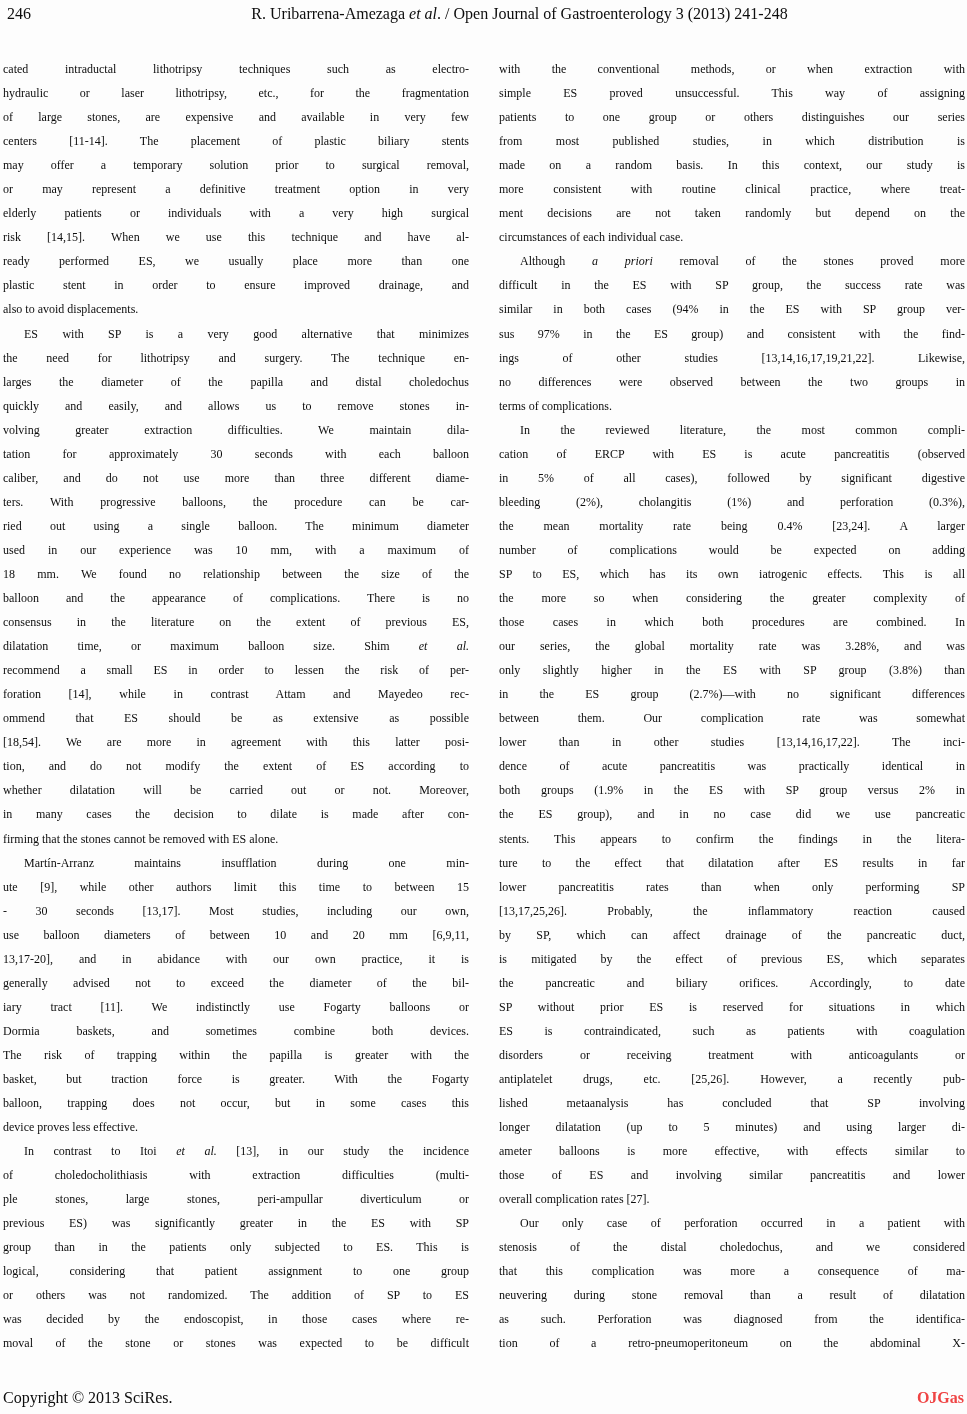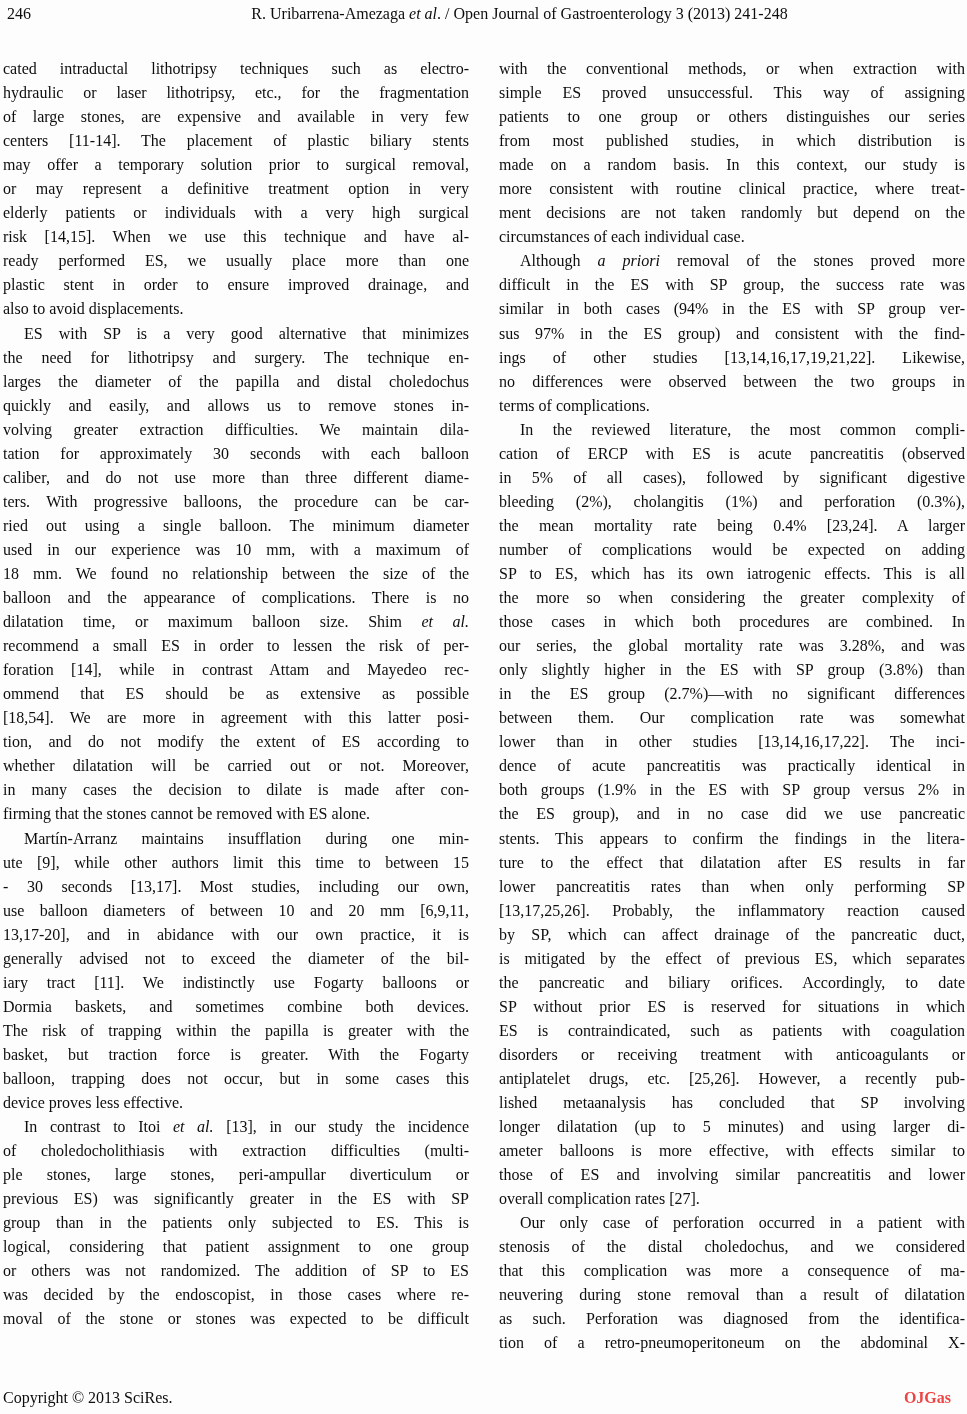--- a/index.html
+++ b/index.html
@@ -9,26 +9,26 @@
     height: 1414px;
     background: #fdfdfd;
     color: #0d0d0d;
     font-family: "Liberation Serif", "DejaVu Serif", serif;
     overflow: hidden;
   }
   .header { position: absolute; top: 5px; left: 0; right: 0; height: 26px; font-size: 16px; }
   .page-number { position: absolute; left: 7px; top: 0; }
   .running-head { position: absolute; left: 80px; right: 8px; top: 0; text-align: center; white-space: nowrap; }
   .columns { position: absolute; top: 57px; left: 3px; display: flex; gap: 30px; }
-  .col { width: 466px; font-size: 16px; line-height: 24.05px; }
+  .col { width: 466px; font-size: 12px; line-height: 24.05px; }
   .line { text-align: justify; text-align-last: justify; }
   .line.last { text-align: left; text-align-last: auto; }
   .line.indent { text-indent: 21px; }
   .footer {
-    position: absolute; left: 3px; right: 16px; bottom: 7px;
+    position: absolute; left: 3px; right: 3px; bottom: 7px;
     font-size: 16px; display: flex; justify-content: space-between; align-items: baseline;
   }
   .journal-abbrev { font-weight: bold; }
 </style>
 </head>
 <body>
 
 <div class="page">
 
   <div class="header">
@@ -57,20 +57,21 @@
           <div class="line">larges the diameter of the papilla and distal choledochus</div>
           <div class="line">quickly and easily, and allows us to remove stones in-</div>
           <div class="line">volving greater extraction difficulties. We maintain dila-</div>
           <div class="line">tation for approximately 30 seconds with each balloon</div>
           <div class="line">caliber, and do not use more than three different diame-</div>
           <div class="line">ters. With progressive balloons, the procedure can be car-</div>
           <div class="line">ried out using a single balloon. The minimum diameter</div>
           <div class="line">used in our experience was 10 mm, with a maximum of</div>
           <div class="line">18 mm. We found no relationship between the size of the</div>
           <div class="line">balloon and the appearance of complications. There is no</div>
+          <div class="line">consensus in the literature on the extent of previous ES,</div>
           <div class="line">dilatation time, or maximum balloon size. Shim <i>et al.</i></div>
           <div class="line">recommend a small ES in order to lessen the risk of per-</div>
           <div class="line">foration [14], while in contrast Attam and Mayedeo rec-</div>
           <div class="line">ommend that ES should be as extensive as possible</div>
           <div class="line">[18,54]. We are more in agreement with this latter posi-</div>
           <div class="line">tion, and do not modify the extent of ES according to</div>
           <div class="line">whether dilatation will be carried out or not. Moreover,</div>
           <div class="line">in many cases the decision to dilate is made after con-</div>
           <div class="line last">firming that the stones cannot be removed with ES alone.</div>
         </div>

